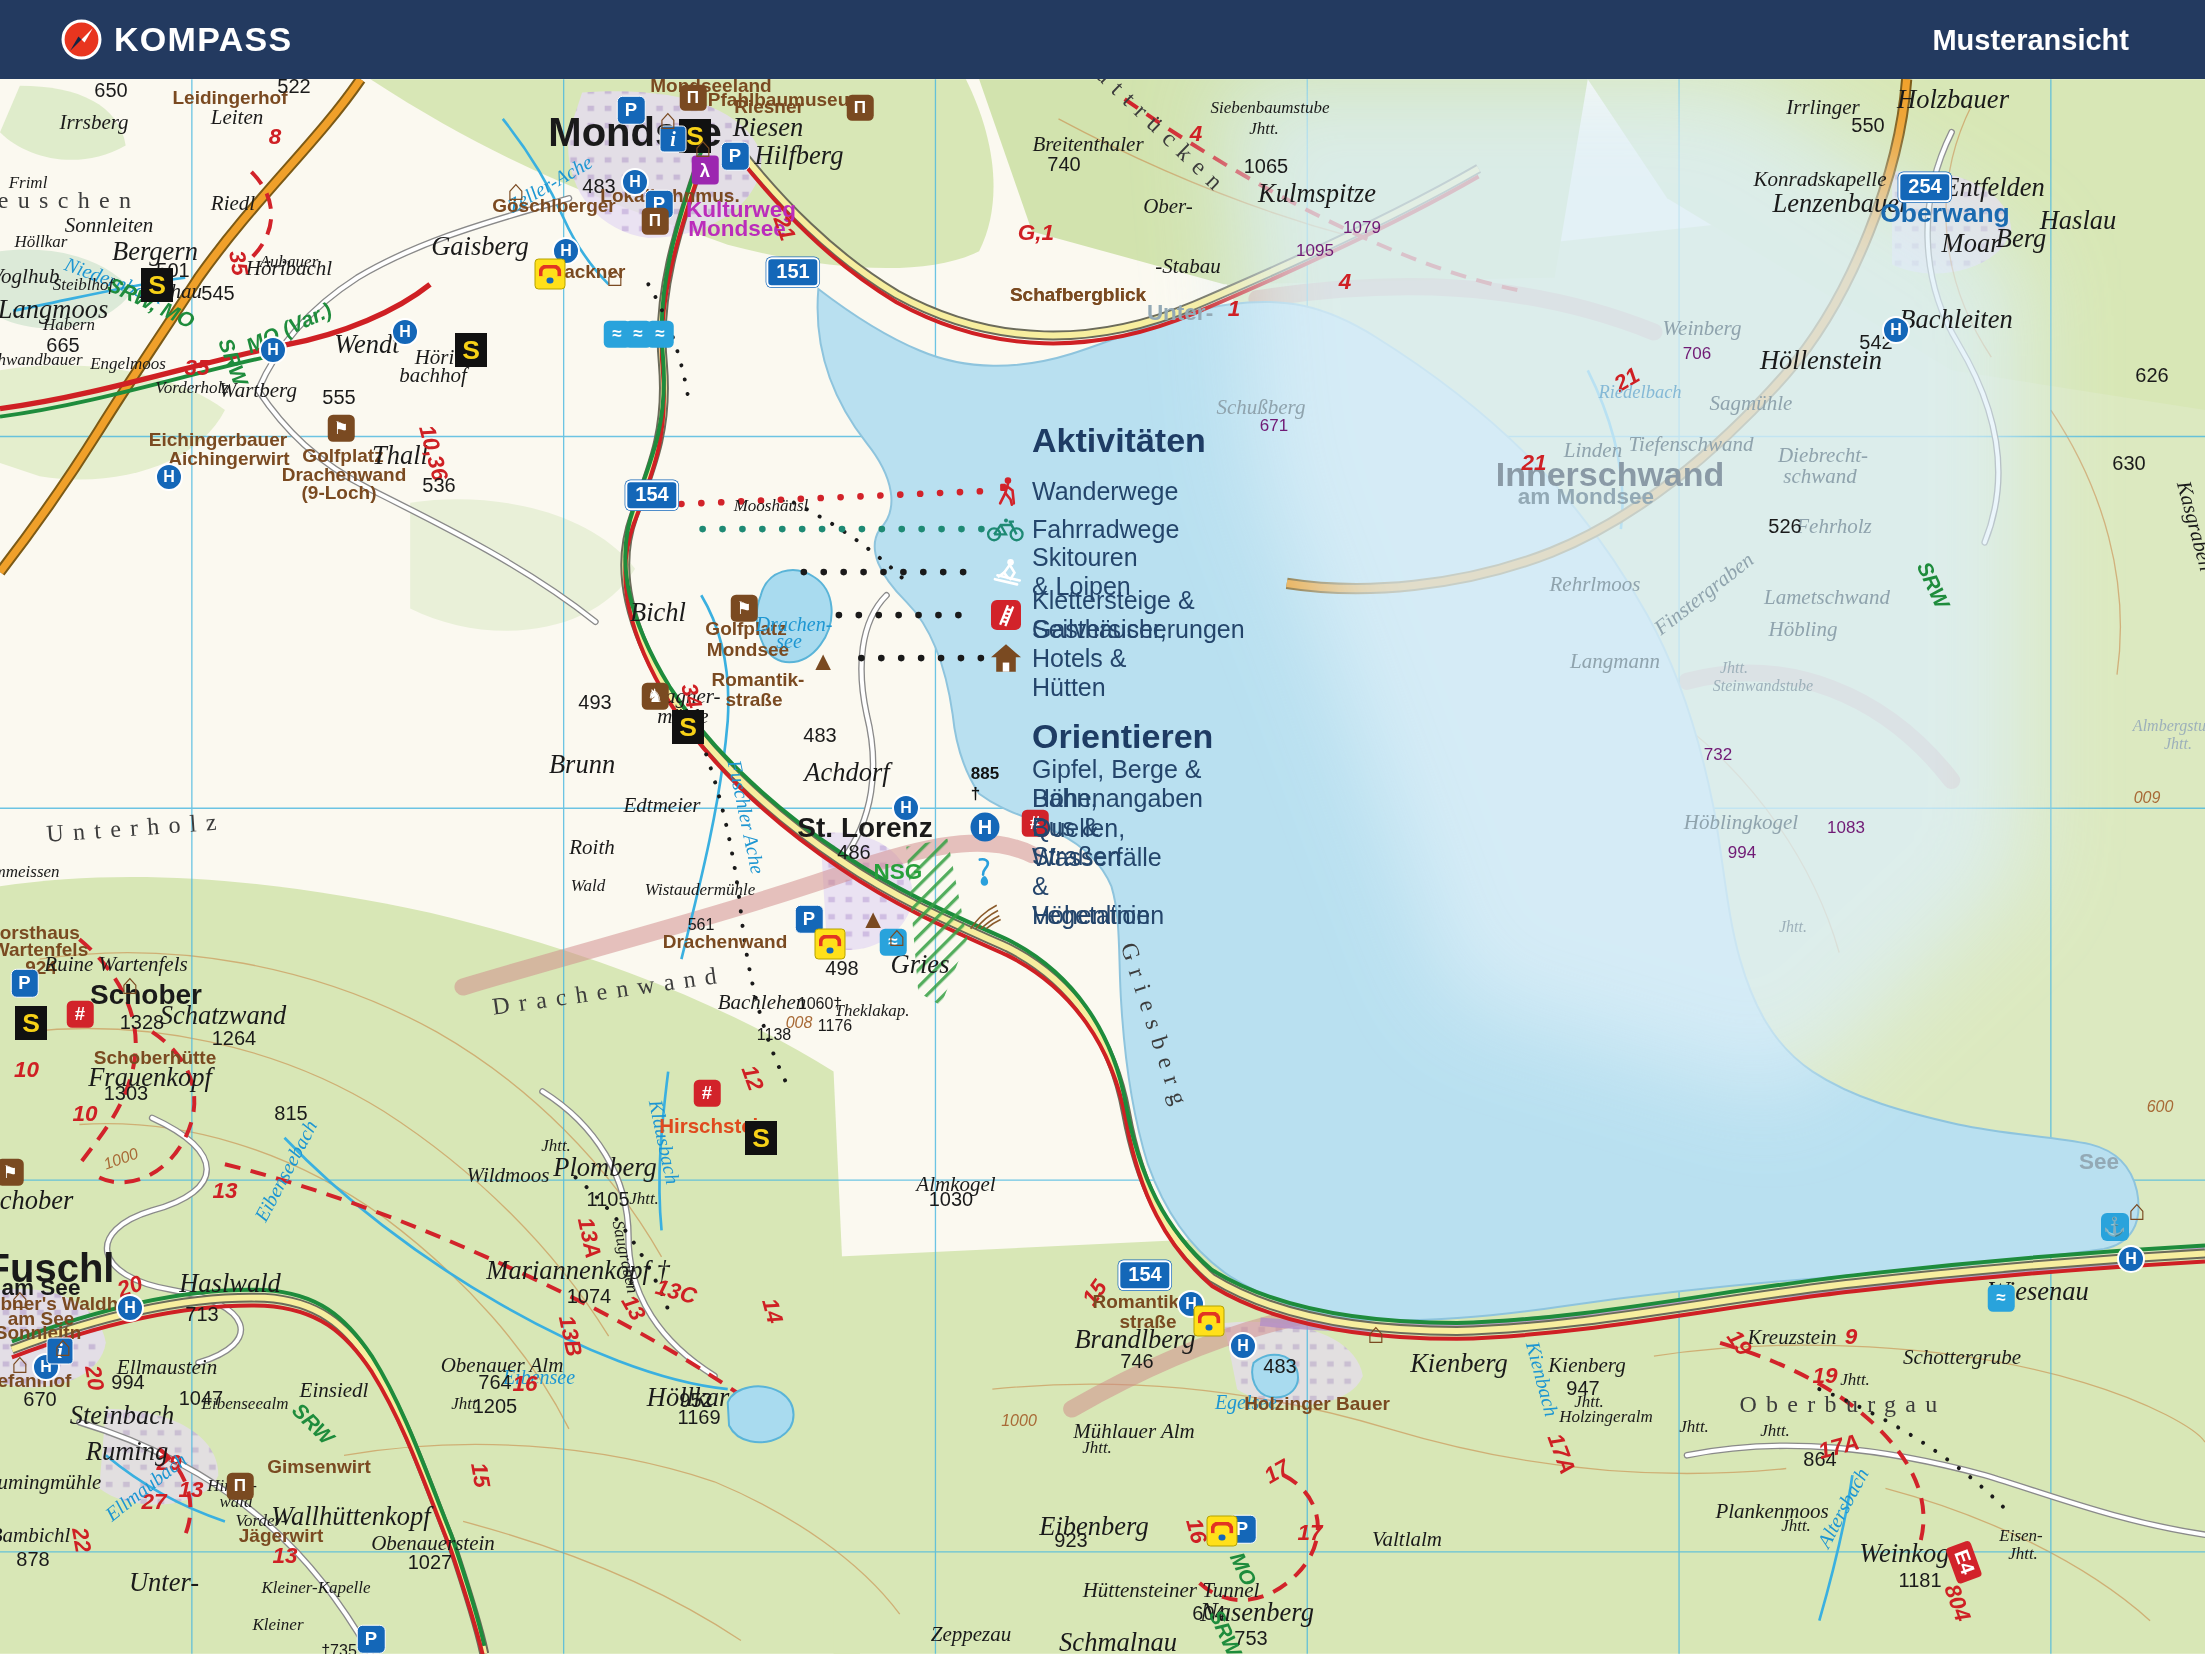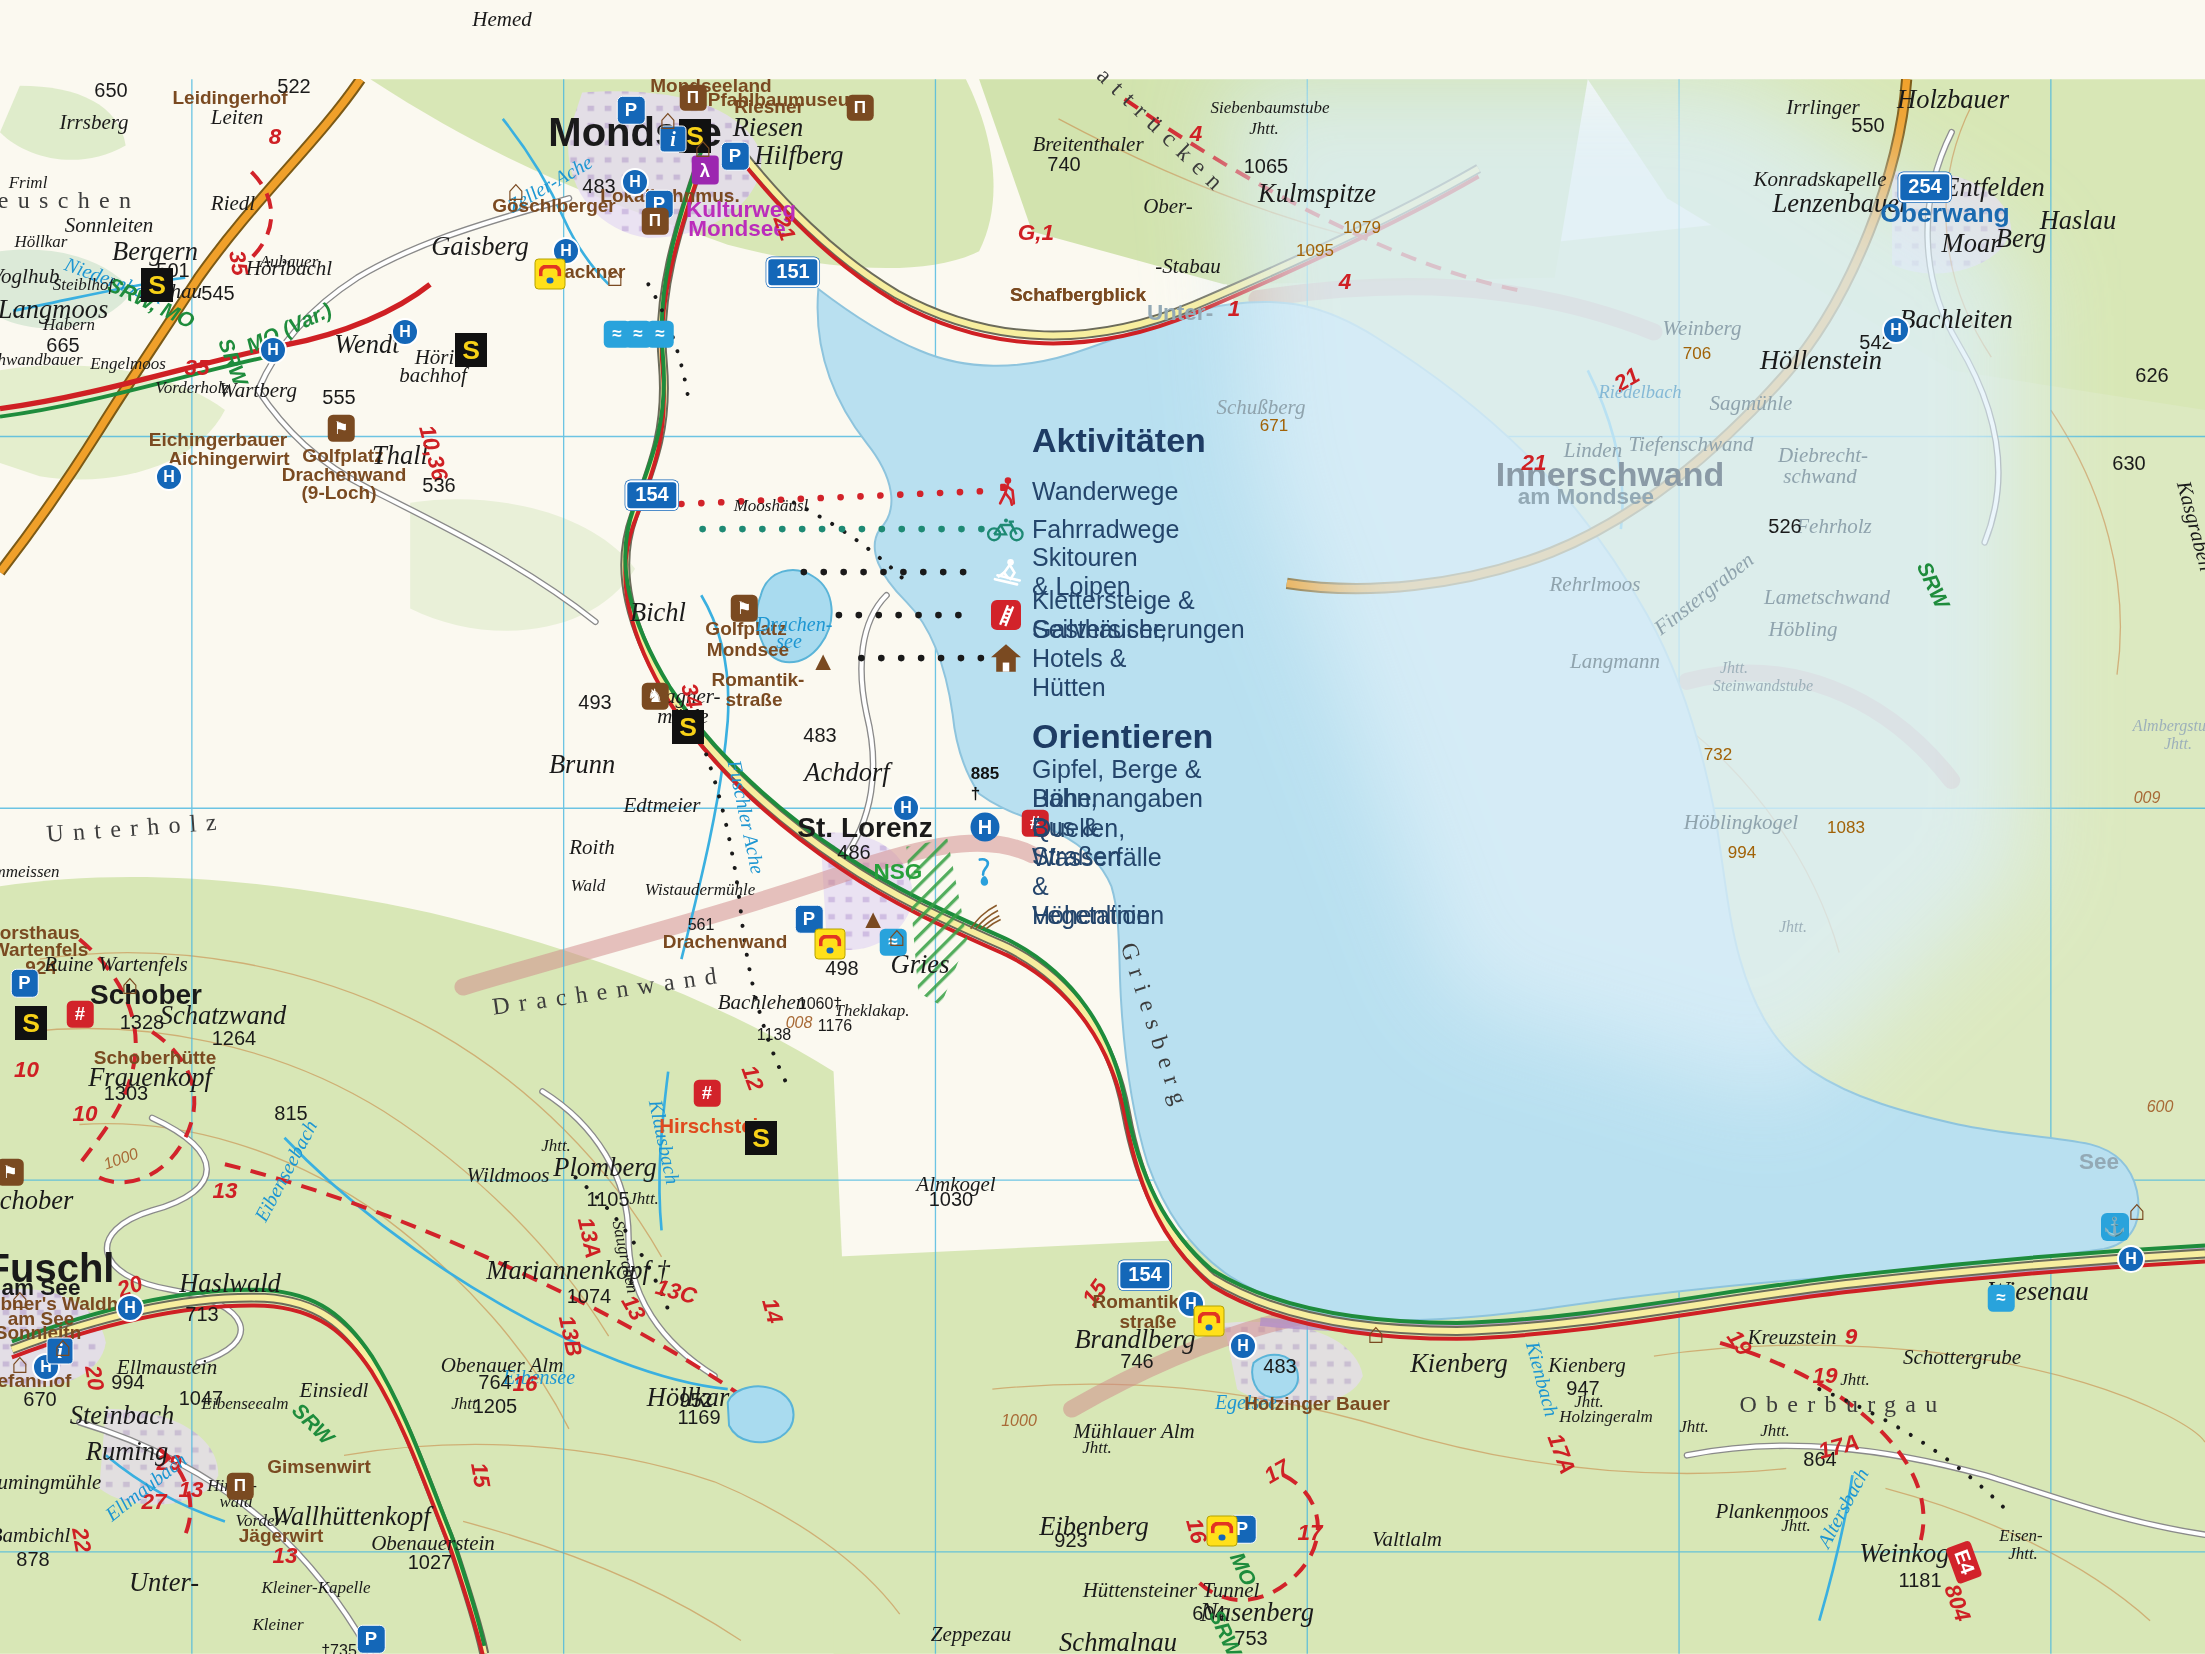--- a/index.html
+++ b/index.html
@@ -30,21 +30,21 @@
   .wa{color:#1d96d2;font-family:"Liberation Serif",serif;font-style:italic;font-size:20px;}
   .waf{color:#85b9d6;font-family:"Liberation Serif",serif;font-style:italic;font-size:18.5px;}
   .rr{color:#cf2024;font-weight:bold;font-style:italic;font-size:22.5px;}
   .rg{color:#1e8c3c;font-weight:bold;font-style:italic;font-size:21px;}
   .pu{color:#bb2dbb;font-weight:bold;font-size:22.5px;}
   .nsg{color:#27a03a;font-weight:bold;font-size:22.5px;}
   .fd{color:#8fa3ad;font-family:"Liberation Serif",serif;font-style:italic;font-size:21px;}
   .fdx{color:#8a9aa6;font-weight:bold;font-size:34px;}
   .fdm{color:#93a9b5;font-weight:bold;font-size:22.5px;}
   .fds{color:#9db0ba;font-family:"Liberation Serif",serif;font-style:italic;font-size:16px;}
-  .fel{color:#a16207;font-size:17px;}
+  .fel{color:#701a75;font-size:17px;}
   .sp{font-family:"Liberation Serif",serif;font-size:24px;letter-spacing:9.3px;color:#3c3c3c;}
   
   .bdg{position:absolute;transform:translate(-50%,-50%);z-index:12;display:flex;align-items:center;justify-content:center;}
   .badge-road{background:#1467b8;color:#fff;font-weight:bold;font-size:20px;padding:1.3px 8px;border-radius:5.3px;border:2px solid #fff;box-shadow:0 0 0 0.7px #1467b8;}
   .badge-e4{background:#d2232a;color:#fff;font-weight:bold;font-size:20px;padding:1.3px 6.6px;border-radius:4px;}
   .badge-s{background:#111;color:#f7d117;font-weight:bold;font-size:26.5px;width:32px;height:34px;}
   .badge-h{background:#1467b8;color:#fff;font-weight:bold;font-size:16px;width:24px;height:24px;border-radius:50%;border:2px solid #fff;}
   .badge-p{background:#1467b8;color:#fff;font-weight:bold;font-size:18.5px;width:26.5px;height:26.5px;border-radius:6px;border:1.3px solid #fff;}
   .badge-i{background:#1467b8;color:#fff;font-weight:bold;font-family:"Liberation Serif",serif;font-style:italic;font-size:20px;width:25px;height:25px;border-radius:4.6px;border:1.3px solid #fff;}
   .badge-kompass{background:#ffe01a;border:1.3px solid #b5a200;width:29px;height:29px;border-radius:4px;flex-direction:column;}
@@ -65,20 +65,31 @@
   .leg-t{position:absolute;transform:translate(0,-50%);font-size:25px;color:#24456b;}
   .leg-i{position:absolute;transform:translate(-50%,-50%);}
   .leg-i svg{display:block;}
   .peak-ic{font-weight:bold;font-size:17px;color:#111;}
   .hcirc{width:29px;height:29px;border-radius:50%;background:#1467b8;color:#fff;font-weight:bold;font-size:20px;display:flex;align-items:center;justify-content:center;}
 </style>
 </head>
 <body>
 
 <div id="stage">
+  <div id="topbar">
+    <div id="logo">
+      <svg viewBox="0 0 40 40">
+        <circle cx="20" cy="20" r="18" fill="#e8351f" stroke="#ffffff" stroke-width="3"></circle>
+        <path d="M20 20 L31 9 L23 23 Z" fill="#ffffff"></path>
+        <path d="M20 20 L9 31 L17 17 Z" fill="#152443"></path>
+      </svg>
+      <span id="brand">KOMPASS</span>
+    </div>
+    <span id="muster">Musteransicht</span>
+  </div>
 
   <div id="map">
     <svg id="terrain" width="2205" height="1575" viewBox="0 120 3333 2380">
       <defs>
         <filter id="soften" x="-20%" y="-20%" width="140%" height="140%">
             <feGaussianBlur stdDeviation="70"></feGaussianBlur>
           </filter>
         <pattern id="settle" width="26" height="26" patternUnits="userSpaceOnUse">
           <rect width="26" height="26" fill="#e6dcf2"></rect>
             <rect x="4" y="4" width="10" height="8" fill="#c4aede"></rect>

